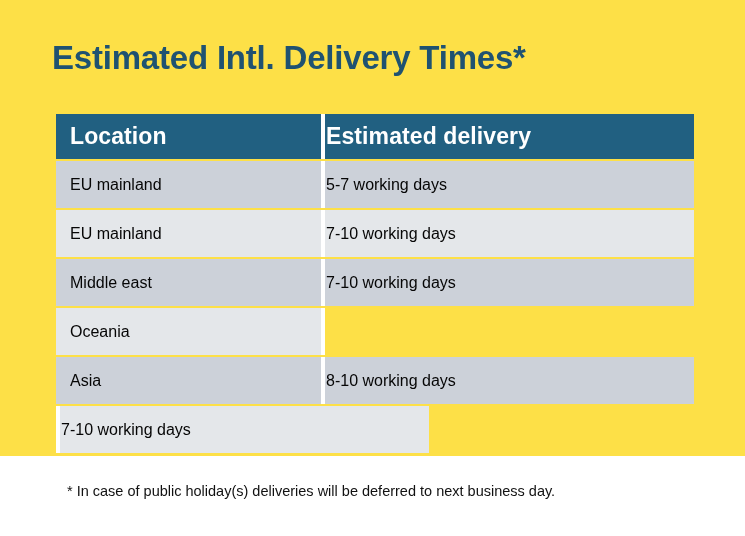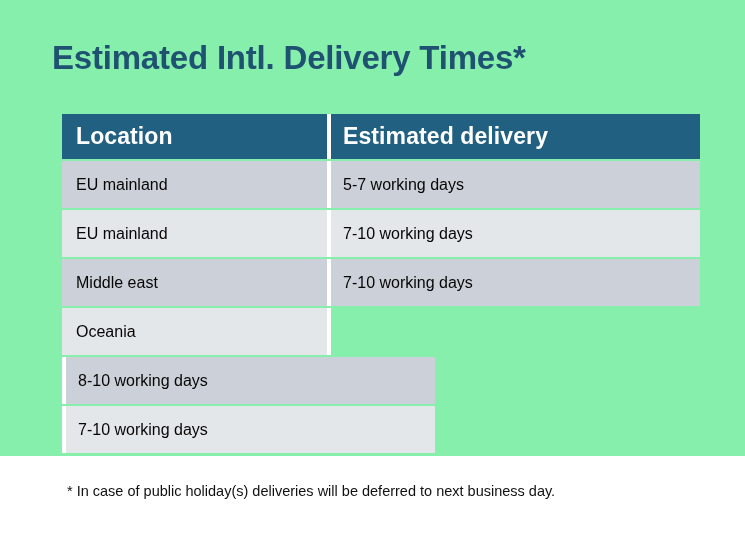--- a/index.html
+++ b/index.html
@@ -10,40 +10,40 @@
     width: 745px;
     height: 536px;
     background: #ffffff;
     font-family: "Liberation Sans", sans-serif;
     overflow: hidden;
   }
   .page {
     position: relative;
     width: 745px;
     height: 456px;
-    background: #86efac;
+    background: #fde047;
   }
 
   
   .page-title {
     position: absolute;
     left: 52px;
     top: 38px;
     font-size: 33px;
     line-height: 40px;
     font-weight: 600;
     letter-spacing: -0.2px;
     color: #1f5271;
     white-space: nowrap;
   }
 
   
   .delivery-table {
     position: absolute;
-    left: 62px;
+    left: 56px;
     top: 114px;
     width: 638px;
   }
   .table-row {
     display: flex;
     width: 100%;
     box-sizing: border-box;
   }
   .table-row + .table-row {
     margin-top: 2px;
@@ -59,21 +59,21 @@
     padding-left: 14px;
   }
   .col-gap {
     width: 4px;
     flex: 0 0 4px;
     background: #ffffff;
   }
   .cell-delivery {
     width: 369px;
     flex: 0 0 369px;
-    padding-left: 12px;
+    padding-left: 1px;
   }
 
   
   .header-row .cell {
     height: 45px;
     background: #216081;
   }
   .header-row .cell span {
     font-size: 23px;
     font-weight: bold;
@@ -157,20 +157,23 @@
     </div>
 
     <div class="table-row body-row even">
       <div class="cell cell-location">
         <span>Oceania</span>
       </div>
       <div class="col-gap"></div>
     </div>
 
     <div class="table-row body-row odd">
+      <div class="cell cell-location">
+        <span>Asia</span>
+      </div>
       <div class="col-gap"></div>
       <div class="cell cell-delivery">
         <span>8-10 working days</span>
       </div>
     </div>
 
     <div class="table-row body-row even">
       <div class="col-gap"></div>
       <div class="cell cell-delivery">
         <span>7-10 working days</span>

